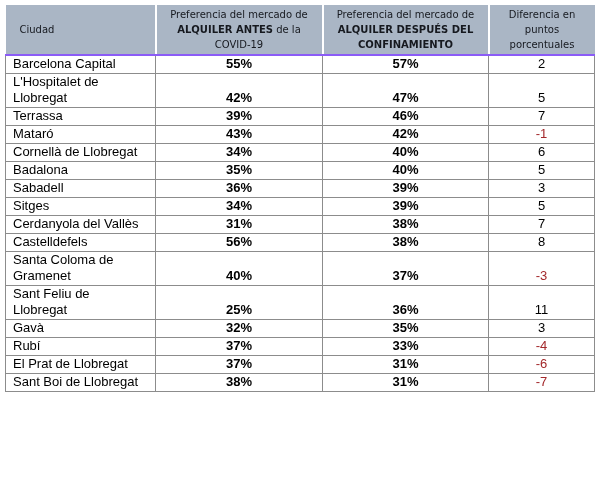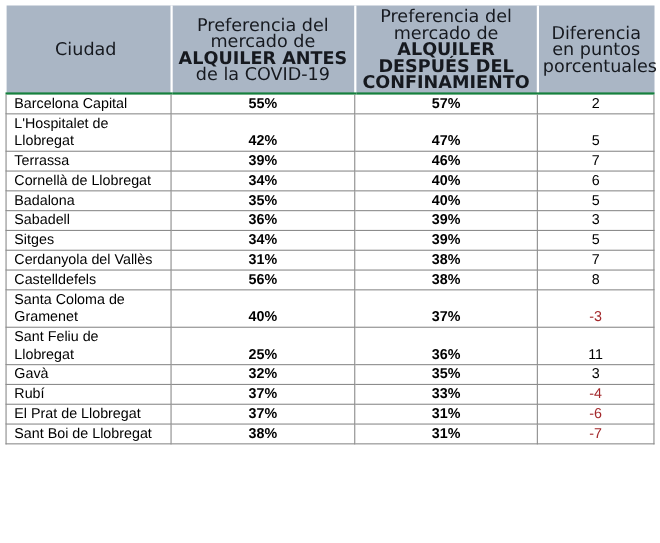--- a/index.html
+++ b/index.html
@@ -20,33 +20,33 @@
     border-collapse: collapse;
     table-layout: fixed;
     width: 589px;
   }
   
   thead tr { height: 50px; }
   thead th {
     background: var(--header-bg, #AAB6C5);
     color: #16191f;
     font-family: "DejaVu Sans", sans-serif;
-    font-size: 16px;
+    font-size: 10px;
     font-weight: normal;
     line-height: 15px;
     text-align: center;
     vertical-align: middle;
     padding: 2px 4px;
     border-left: 2px solid #ffffff;
     border-right: 2px solid #ffffff;
     border-top: none;
-    border-bottom: 2px solid #15803d;
+    border-bottom: 2px solid #8b5cf6;
     margin-top: 19px;
   }
-  thead th:first-child { border-left: none; text-align: center; padding-left: 0; }
+  thead th:first-child { border-left: none; text-align: left; padding-left: 14px; }
   thead th:last-child  { border-right: none; }
   thead th .b { font-weight: bold; }
   
   tbody { border: 1.5px solid #5a5a5a; }
   tbody tr { height: 17px; }
   tbody td {
     border: 1px solid #8c8c8c;
     font-size: 13px;
     line-height: 16px;
     color: #000000;
@@ -112,20 +112,26 @@
     <td class="diff">5</td>
   </tr>
 
   <tr>
     <td class="city">Terrassa</td>
     <td class="before">39%</td>
     <td class="after">46%</td>
     <td class="diff">7</td>
   </tr>
 
+  <tr>
+    <td class="city">Mataró</td>
+    <td class="before">43%</td>
+    <td class="after">42%</td>
+    <td class="diff neg">-1</td>
+  </tr>
 
 
 
   <tr>
     <td class="city">Cornellà de Llobregat</td>
     <td class="before">34%</td>
     <td class="after">40%</td>
     <td class="diff">6</td>
   </tr>
 

